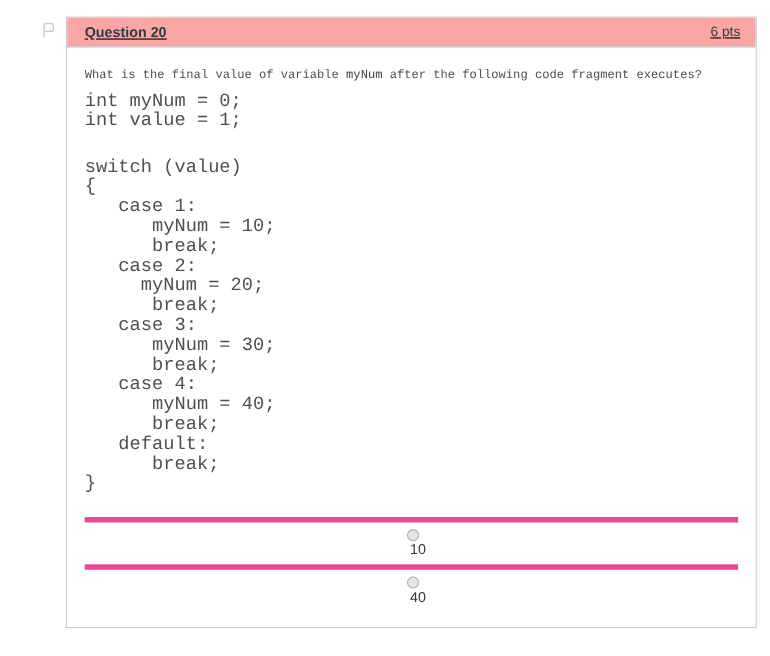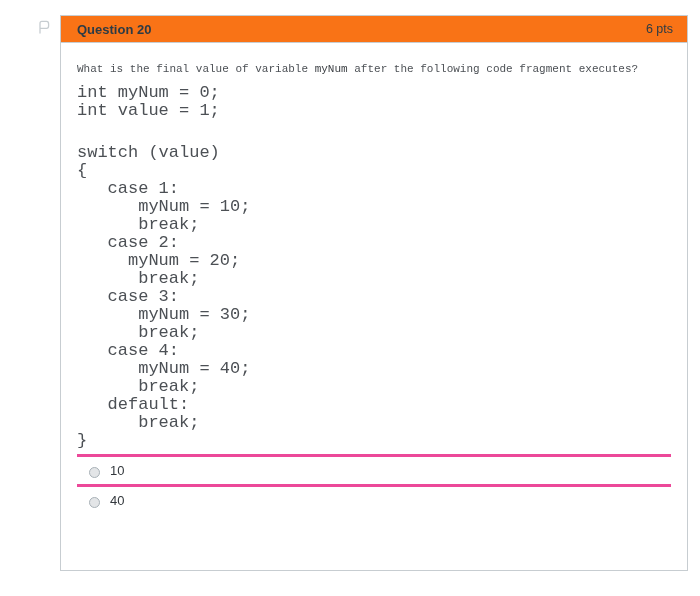--- a/index.html
+++ b/index.html
@@ -38,24 +38,25 @@
     border: 1px solid #c7cdd1;
     background: #ffffff;
     box-sizing: border-box;
     overflow: hidden;
   }
   .card-header {
     display: flex;
     justify-content: space-between;
     align-items: center;
     height: 27px;
-    background: #f97316;
+    background: #fca5a5;
     border-bottom: 1px solid #c7cdd1;
     padding: 0 14px 0 16px;
     box-sizing: border-box;
+    text-decoration: underline;
   }
   .card-title {
     font-size: 13px;
     font-weight: bold;
     color: #2d3b45;
   }
   .card-points {
     font-size: 12.5px;
     color: #2d3b45;
   }
@@ -73,28 +74,29 @@
   .prompt b { font-weight: normal; color: #3d4145; }
   pre.code {
     font-family: "Liberation Mono", "DejaVu Sans Mono", monospace;
     font-size: 17px;
     line-height: 18px;
     color: #4c5055;
     margin: 0;
     white-space: pre;
   }
   pre.code.decls { margin: 0 0 24px 0; }
-  pre.code.switchblock { margin: 0 0 4px 0; }
+  pre.code.switchblock { margin: 0 0 20px 0; }
   .options { }
   .option-row {
     display: flex;
-    align-items: flex-end;
-    border-top: 3px solid #ec4899;
+    align-items: center;
+    border-top: 5px solid #ec4899;
     padding: 6px 0 6px 12px;
     cursor: pointer;
+    flex-direction: column;
   }
   .radio {
     width: 9px;
     height: 9px;
     border-radius: 50%;
     border: 1px solid #a8b1b7;
     background: #e3e5e7;
     margin-right: 10px;
     flex: 0 0 auto;
   }

